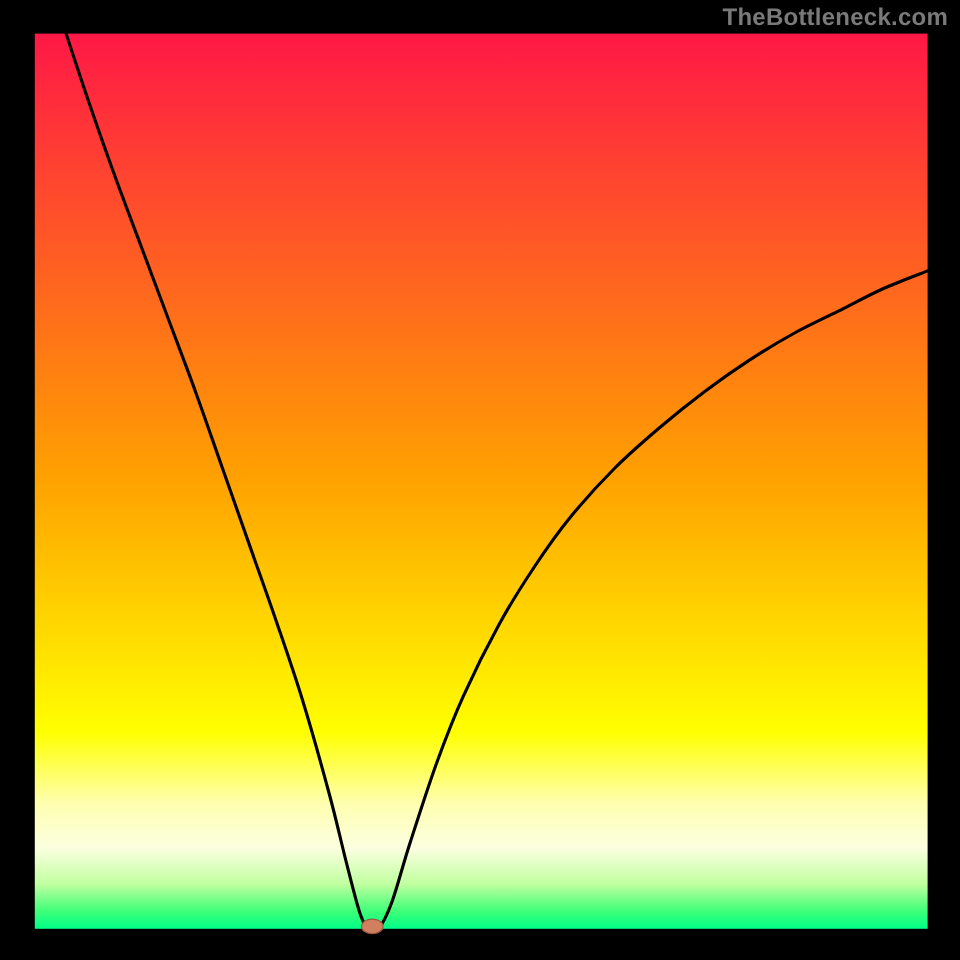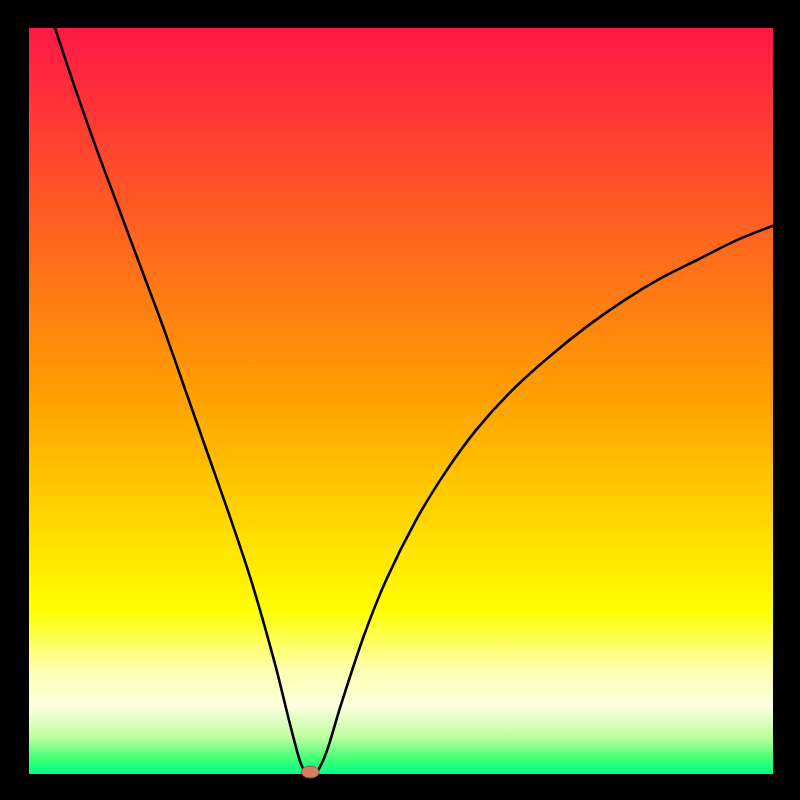--- a/index.html
+++ b/index.html
@@ -28,20 +28,21 @@
     z-index: 10;
   }
   svg {
     display: block;
   }
 </style>
 </head>
 <body>
 
 <div class="frame">
+  <div class="watermark">TheBottleneck.com</div>
 
   <svg id="chart-svg" width="800" height="800" viewBox="0 0 800 800">
     <defs>
       <linearGradient id="bg-grad" x1="0" y1="0" x2="0" y2="1">
           <stop offset="0.00%" stop-color="#ff1846"></stop>
           <stop offset="50.00%" stop-color="#ffa200"></stop>
           <stop offset="78.00%" stop-color="#ffff00"></stop>
           <stop offset="86.00%" stop-color="#ffffb0"></stop>
           <stop offset="91.00%" stop-color="#fbffe0"></stop>
           <stop offset="95.00%" stop-color="#c0ffa0"></stop>

